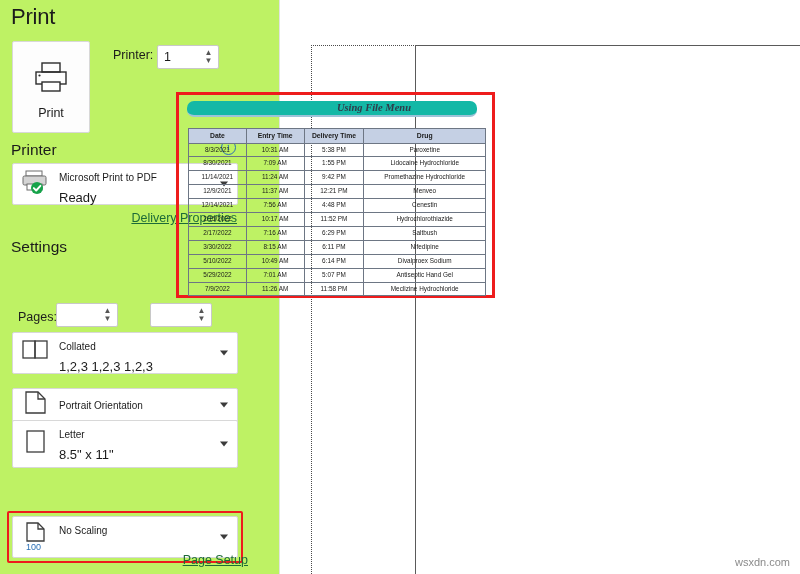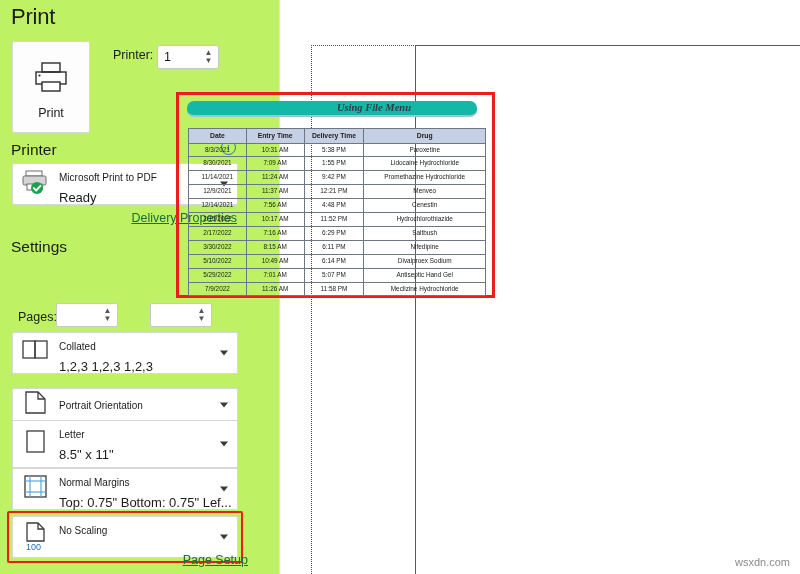--- a/index.html
+++ b/index.html
@@ -278,34 +278,20 @@
     <span class="ico">
       <svg width="30" height="26" viewBox="0 0 30 26">
         <rect x="6" y="2" width="17" height="21" fill="none" stroke="#3b3b3b" stroke-width="1.3"></rect>
       </svg>
     </span>
     <span class="t1">Letter</span>
     <span class="t2">8.5" x 11"</span>
     <span class="caret"></span>
   </div>
 
-  <div class="combo two" id="combo-margins">
-    <span class="ico">
-      <svg width="30" height="26" viewBox="0 0 30 26">
-        <rect x="4" y="2" width="21" height="21" fill="none" stroke="#3b3b3b" stroke-width="1.3"></rect>
-        <line x1="9" y1="2" x2="9" y2="23" stroke="#5aa7d8" stroke-width="1.2"></line>
-        <line x1="20" y1="2" x2="20" y2="23" stroke="#5aa7d8" stroke-width="1.2"></line>
-        <line x1="4" y1="7" x2="25" y2="7" stroke="#5aa7d8" stroke-width="1.2"></line>
-        <line x1="4" y1="18" x2="25" y2="18" stroke="#5aa7d8" stroke-width="1.2"></line>
-      </svg>
-    </span>
-    <span class="t1">Normal Margins</span>
-    <span class="t2">Top: 0.75" Bottom: 0.75" Lef...</span>
-    <span class="caret"></span>
-  </div>
 
   <div class="combo two" id="combo-scaling">
     <span class="ico">
       <svg width="30" height="30" viewBox="0 0 30 30">
         <path d="M6 1 H17 L23 7 V19 H6 Z" fill="none" stroke="#3b3b3b" stroke-width="1.3"></path>
         <path d="M17 1 V7 H23" fill="none" stroke="#3b3b3b" stroke-width="1.3"></path>
         <text x="5" y="28" font-family="Liberation Sans, sans-serif" font-size="9" fill="#2a6fb5">100</text>
       </svg>
     </span>
     <span class="t1">No Scaling</span>

